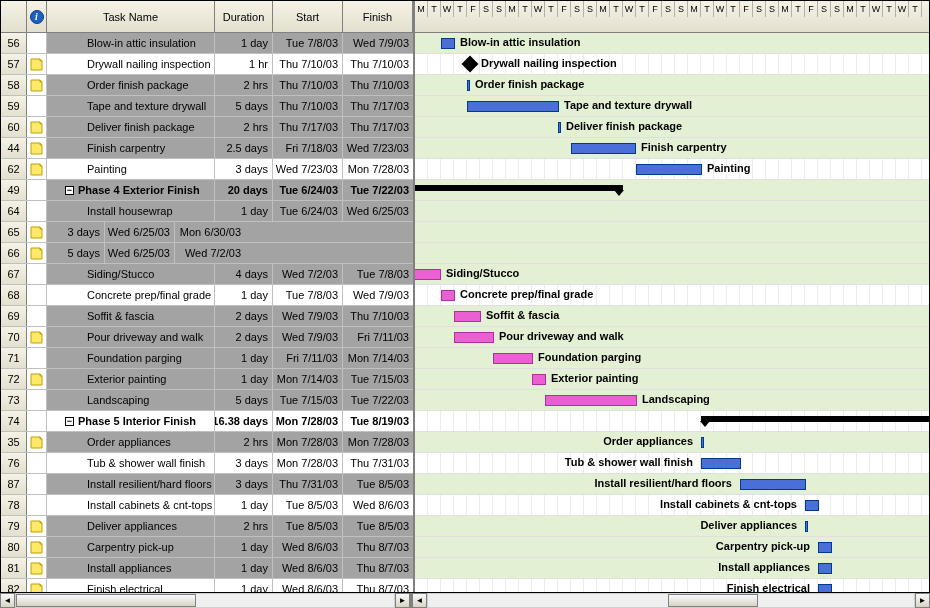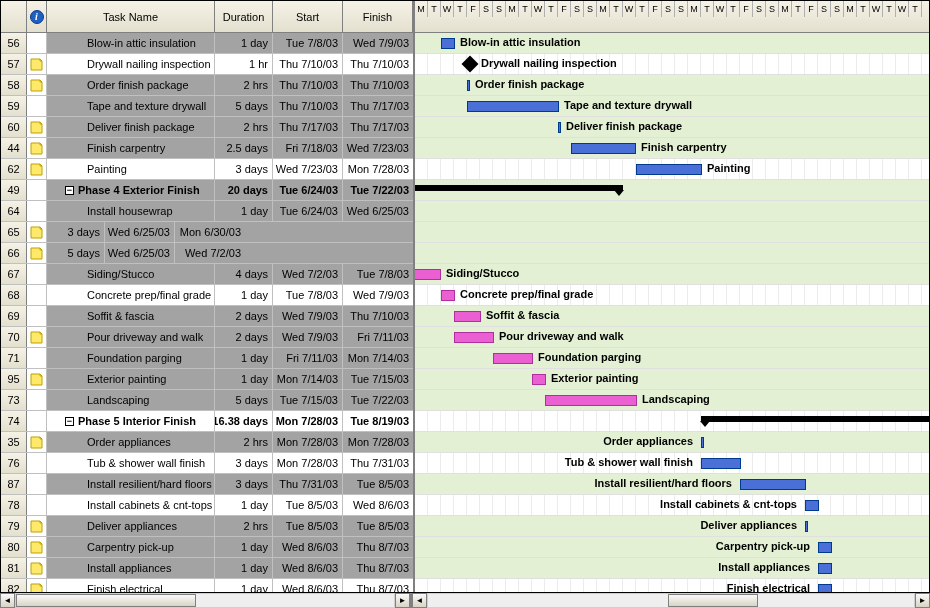--- a/index.html
+++ b/index.html
@@ -412,21 +412,21 @@
           <div class="cell rownum">71</div>
           <div class="cell info"></div>
           <div class="cell name indent1">
             <span>Foundation parging</span>
           </div>
           <div class="cell dur">1 day</div>
           <div class="cell start">Fri 7/11/03</div>
           <div class="cell finish">Mon 7/14/03</div>
         </div>
         <div class="row alt">
-          <div class="cell rownum">95</div>
+          <div class="cell rownum">72</div>
           <div class="cell info">
             <span class="note-icon"><svg viewBox="0 0 13 13">
                 <path d="M1 1h9l2 2v9H1z" fill="#ffe96b" stroke="#bfa100"></path>
                 <path d="M10 1v2h2" fill="none" stroke="#bfa100"></path>
               </svg></span>
           </div>
           <div class="cell name indent1">
             <span>Exterior painting</span>
           </div>
           <div class="cell dur">1 day</div>

